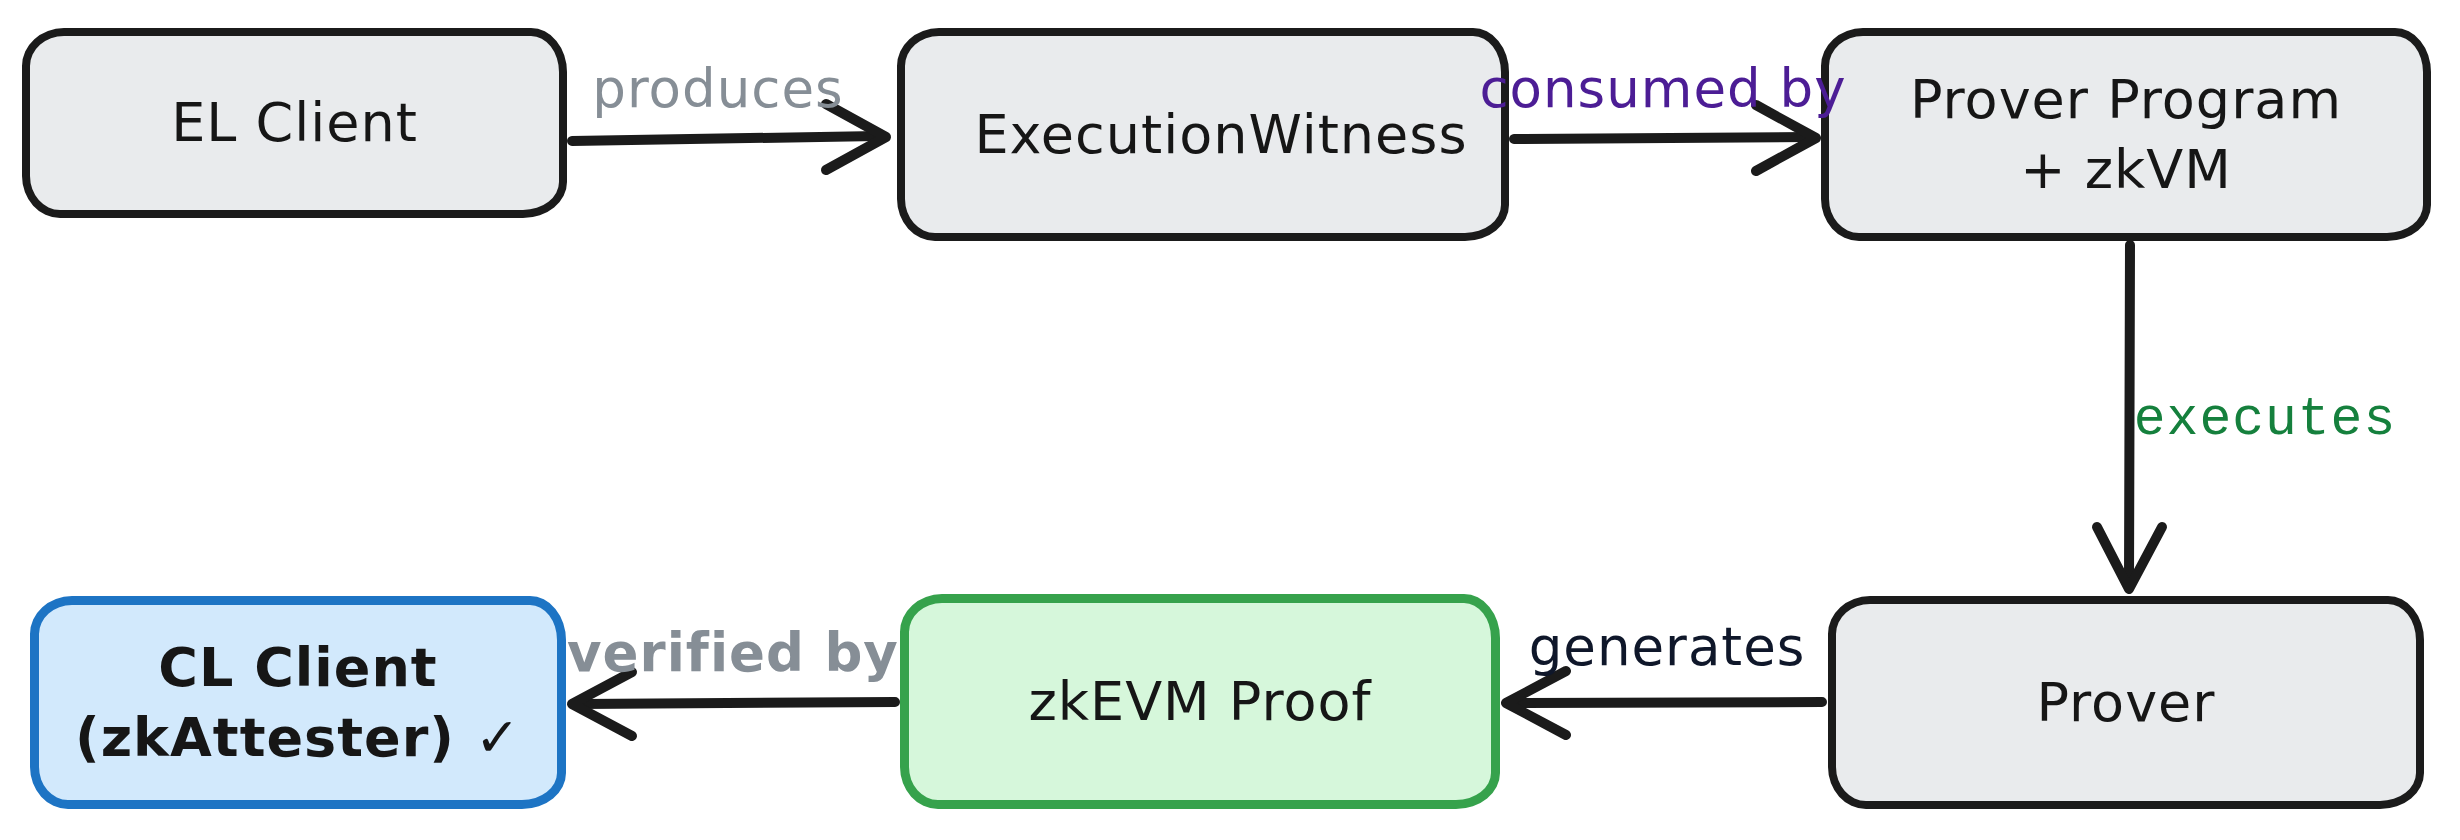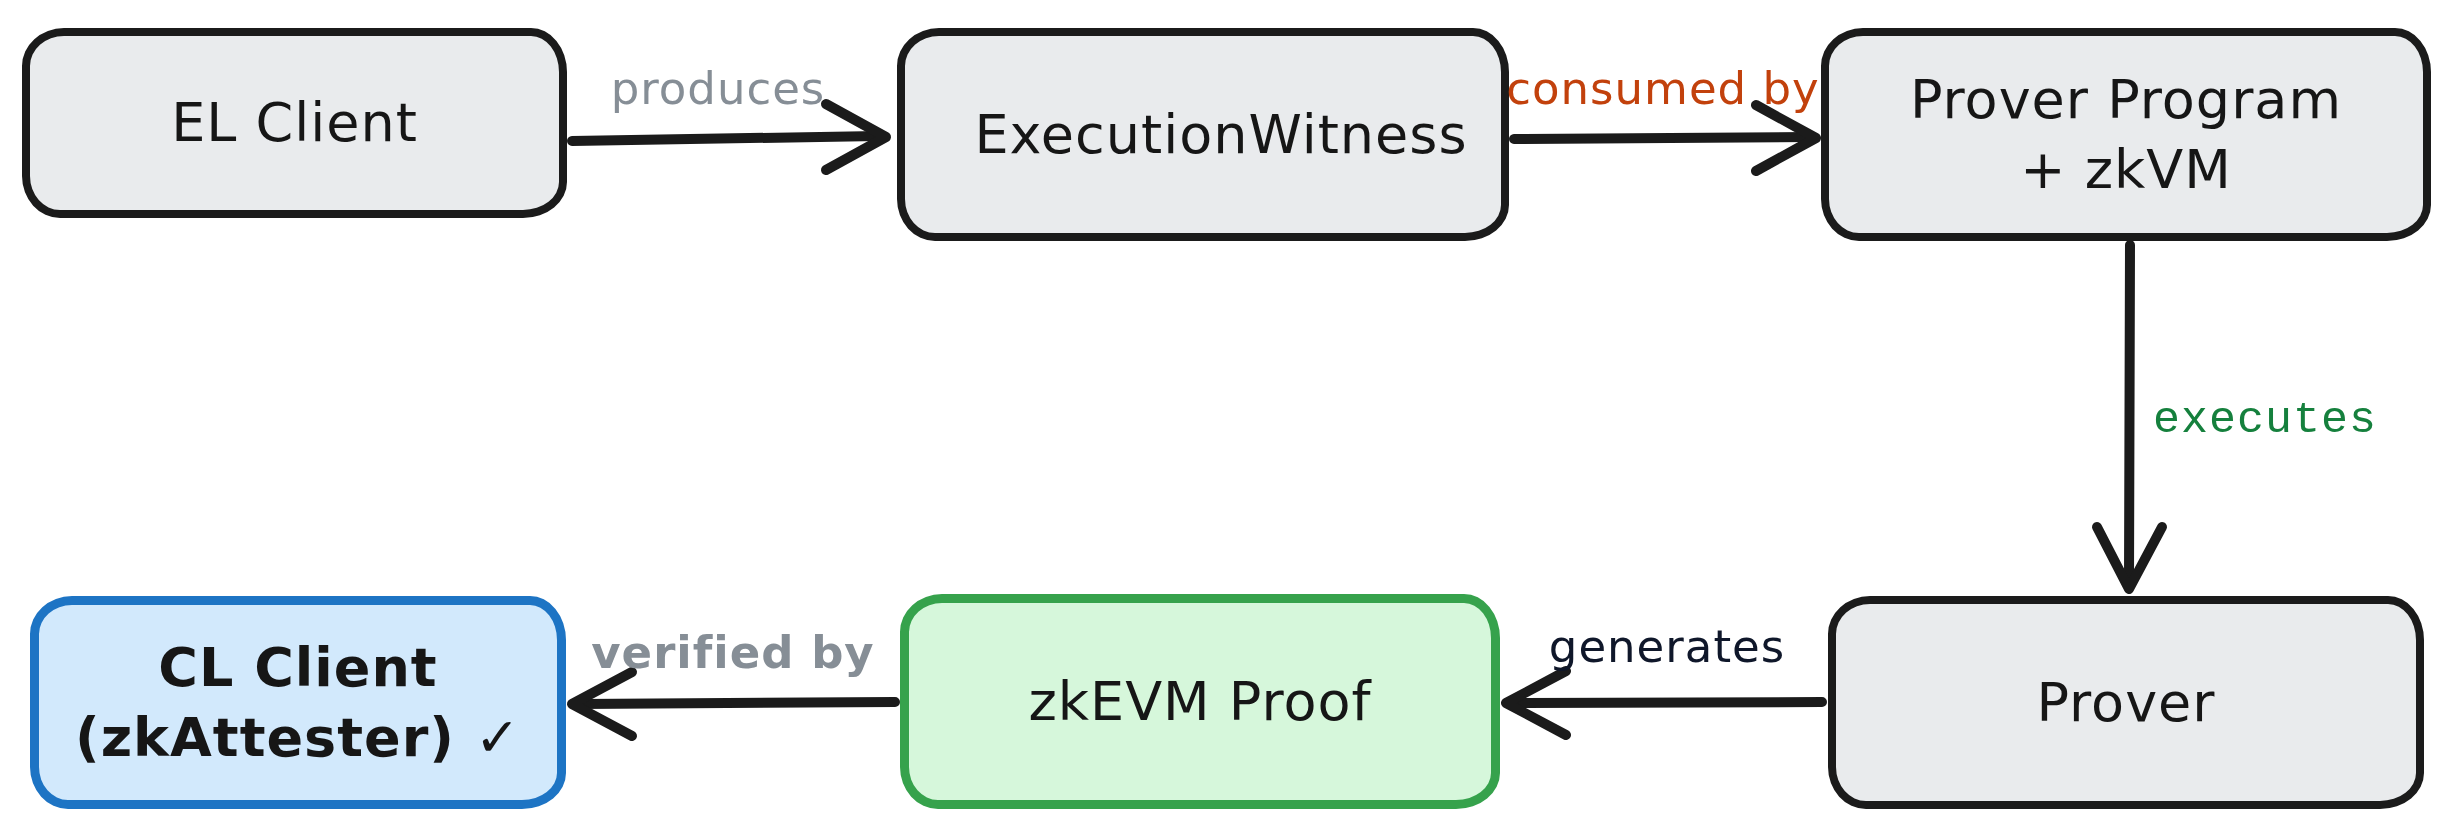--- a/index.html
+++ b/index.html
@@ -56,21 +56,21 @@
   #node-execution-witness  { left: 897px;  top: 28px;  width: 612px; height: 213px; padding-left: 36px; }
   #node-guest-program-zkvm { left: 1821px; top: 28px;  width: 610px; height: 213px; }
   #node-cl-client          { left: 30px;   top: 596px; width: 536px; height: 213px; }
   #node-zkevm-proof        { left: 900px;  top: 594px; width: 600px; height: 215px; }
   #node-prover             { left: 1828px; top: 596px; width: 596px; height: 213px; }
 
   .edge-label {
     position: absolute;
     transform: translate(-50%, -50%);
     color: #868e96;
-    font-size: 45px;
+    font-size: 53px;
     letter-spacing: 1px;
     white-space: nowrap;
   }
   #label-produces    { left: 718px;  top: 88px; }
   #label-consumed-by { left: 1663px; top: 88px; }
   #label-executes    { left: 2265px; top: 420px; }
   #label-generates   { left: 1667px; top: 646px; }
   #label-verified-by { left: 733px;  top: 652px; }
 </style>
 </head>
@@ -126,18 +126,18 @@
 
   <div class="node colored" id="node-zkevm-proof" style="background: rgb(214, 247, 219); border-color: rgb(54, 162, 76);">
     <span>zkEVM Proof</span>
   </div>
 
   <div class="node" id="node-prover" style="background: rgb(233, 235, 237); border-color: rgb(27, 27, 27);">
     <span>Prover</span>
   </div>
 
   <span class="edge-label" id="label-produces" style="color: rgb(134, 142, 150);">produces</span>
-  <span class="edge-label" id="label-consumed-by" style="color: #c2410c;">consumed by</span>
+  <span class="edge-label" id="label-consumed-by" style="color: #4c1d95;">consumed by</span>
   <span class="edge-label" id="label-executes" style="color: #15803d; font-family: Liberation Mono, monospace;">executes</span>
   <span class="edge-label" id="label-generates" style="color: #0f172a;">generates</span>
   <span class="edge-label" id="label-verified-by" style="color: rgb(134, 142, 150); font-weight: bold;">verified by</span>
 
 </div>
 
 </body></html>

